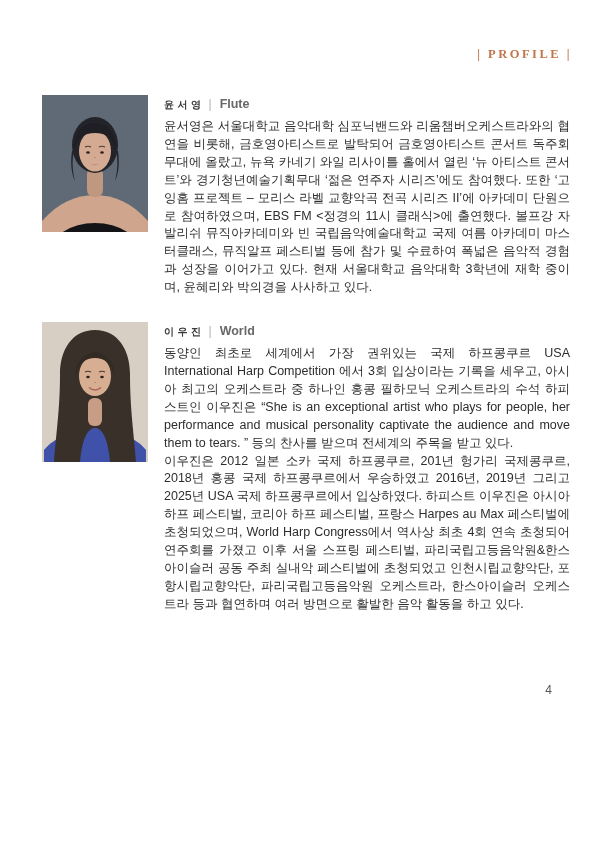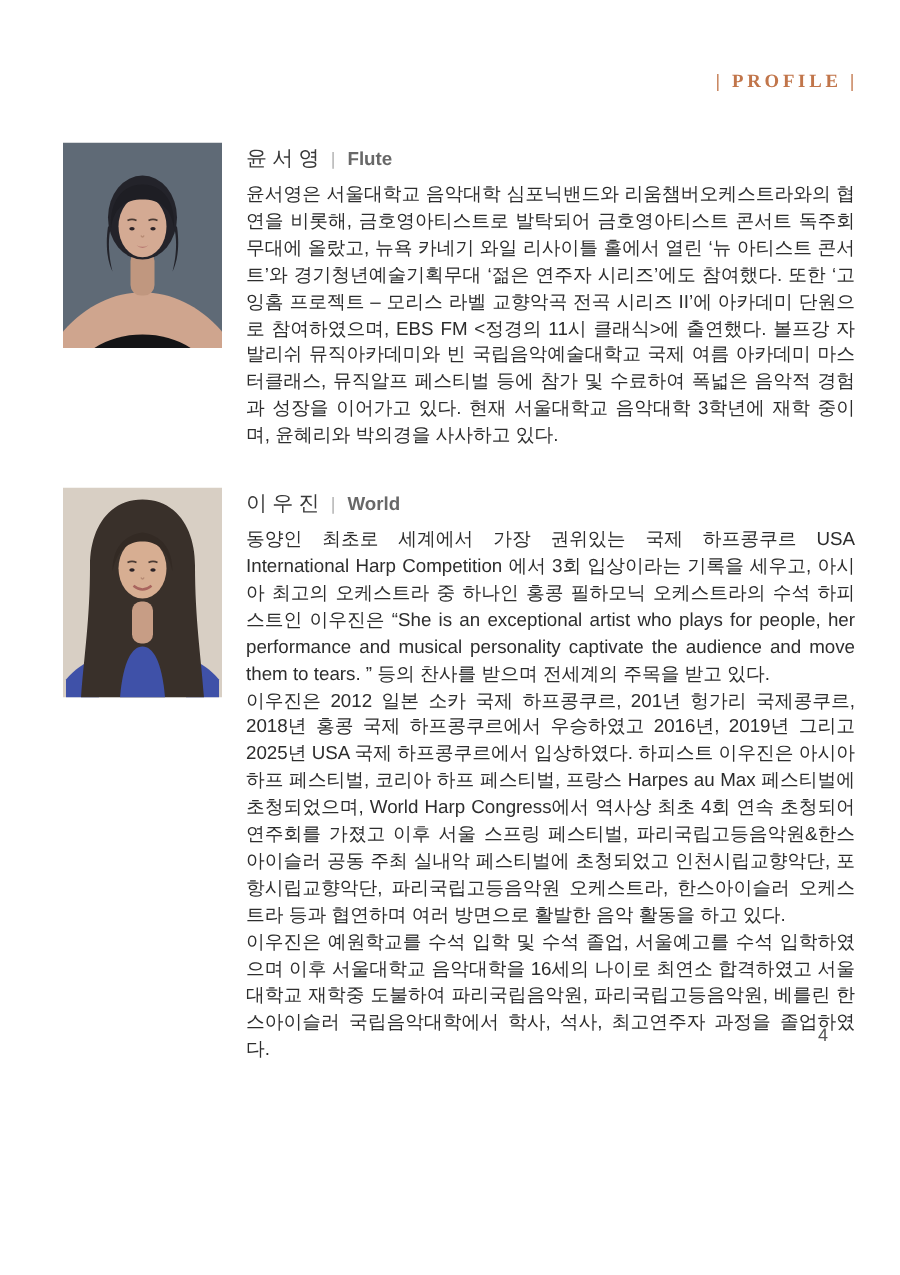--- a/index.html
+++ b/index.html
@@ -45,22 +45,22 @@
     flex: 1;
     margin-left: 16px;
     min-width: 0;
   }
   .name-row {
     display: flex;
     align-items: baseline;
     margin: 2px 0 6px 0;
   }
   .performer-name {
-    font-size: 14px;
-    font-weight: normal;
+    font-size: 10px;
+    font-weight: bold;
     color: #3a3a3a;
     letter-spacing: 3.5px;
   }
   .name-divider {
     color: #b3b3b3;
     font-size: 12px;
     margin: 0 8px 0 4px;
   }
   .instrument {
     font-size: 12.5px;
@@ -143,21 +143,20 @@
         </svg>
       </div>
       <div class="bio">
         <div class="name-row">
           <span class="performer-name">이우진</span>
           <span class="name-divider">|</span>
           <span class="instrument">World</span>
         </div>
         <p>동양인 최초로 세계에서 가장 권위있는 국제 하프콩쿠르 USA International Harp Competition 에서 3회 입상이라는 기록을 세우고, 아시아 최고의 오케스트라 중 하나인 홍콩 필하모닉 오케스트라의 수석 하피스트인 이우진은 “She is an exceptional artist who plays for people, her performance and musical personality captivate the audience and move them to tears. ” 등의 찬사를 받으며 전세계의 주목을 받고 있다.</p>
         <p>이우진은 2012 일본 소카 국제 하프콩쿠르, 201년 헝가리 국제콩쿠르, 2018년 홍콩 국제 하프콩쿠르에서 우승하였고 2016년, 2019년 그리고 2025년 USA 국제 하프콩쿠르에서 입상하였다. 하피스트 이우진은 아시아 하프 페스티벌, 코리아 하프 페스티벌, 프랑스 Harpes au Max 페스티벌에 초청되었으며, World Harp Congress에서 역사상 최초 4회 연속 초청되어 연주회를 가졌고 이후 서울 스프링 페스티벌, 파리국립고등음악원&amp;한스아이슬러 공동 주최 실내악 페스티벌에 초청되었고 인천시립교향악단, 포항시립교향악단, 파리국립고등음악원 오케스트라, 한스아이슬러 오케스트라 등과 협연하며 여러 방면으로 활발한 음악 활동을 하고 있다.</p>
-        <p>이우진은 예원학교를 수석 입학 및 수석 졸업, 서울예고를 수석 입학하였으며 이후 서울대학교 음악대학을 16세의 나이로 최연소 합격하였고 서울대학교 재학중 도불하여 파리국립음악원, 파리국립고등음악원, 베를린 한스아이슬러 국립음악대학에서 학사, 석사, 최고연주자 과정을 졸업하였다.</p>
       </div>
     </section>
 
   </div>
 
   <div class="page-number">4</div>
 
 </div>
 
 </body></html>

